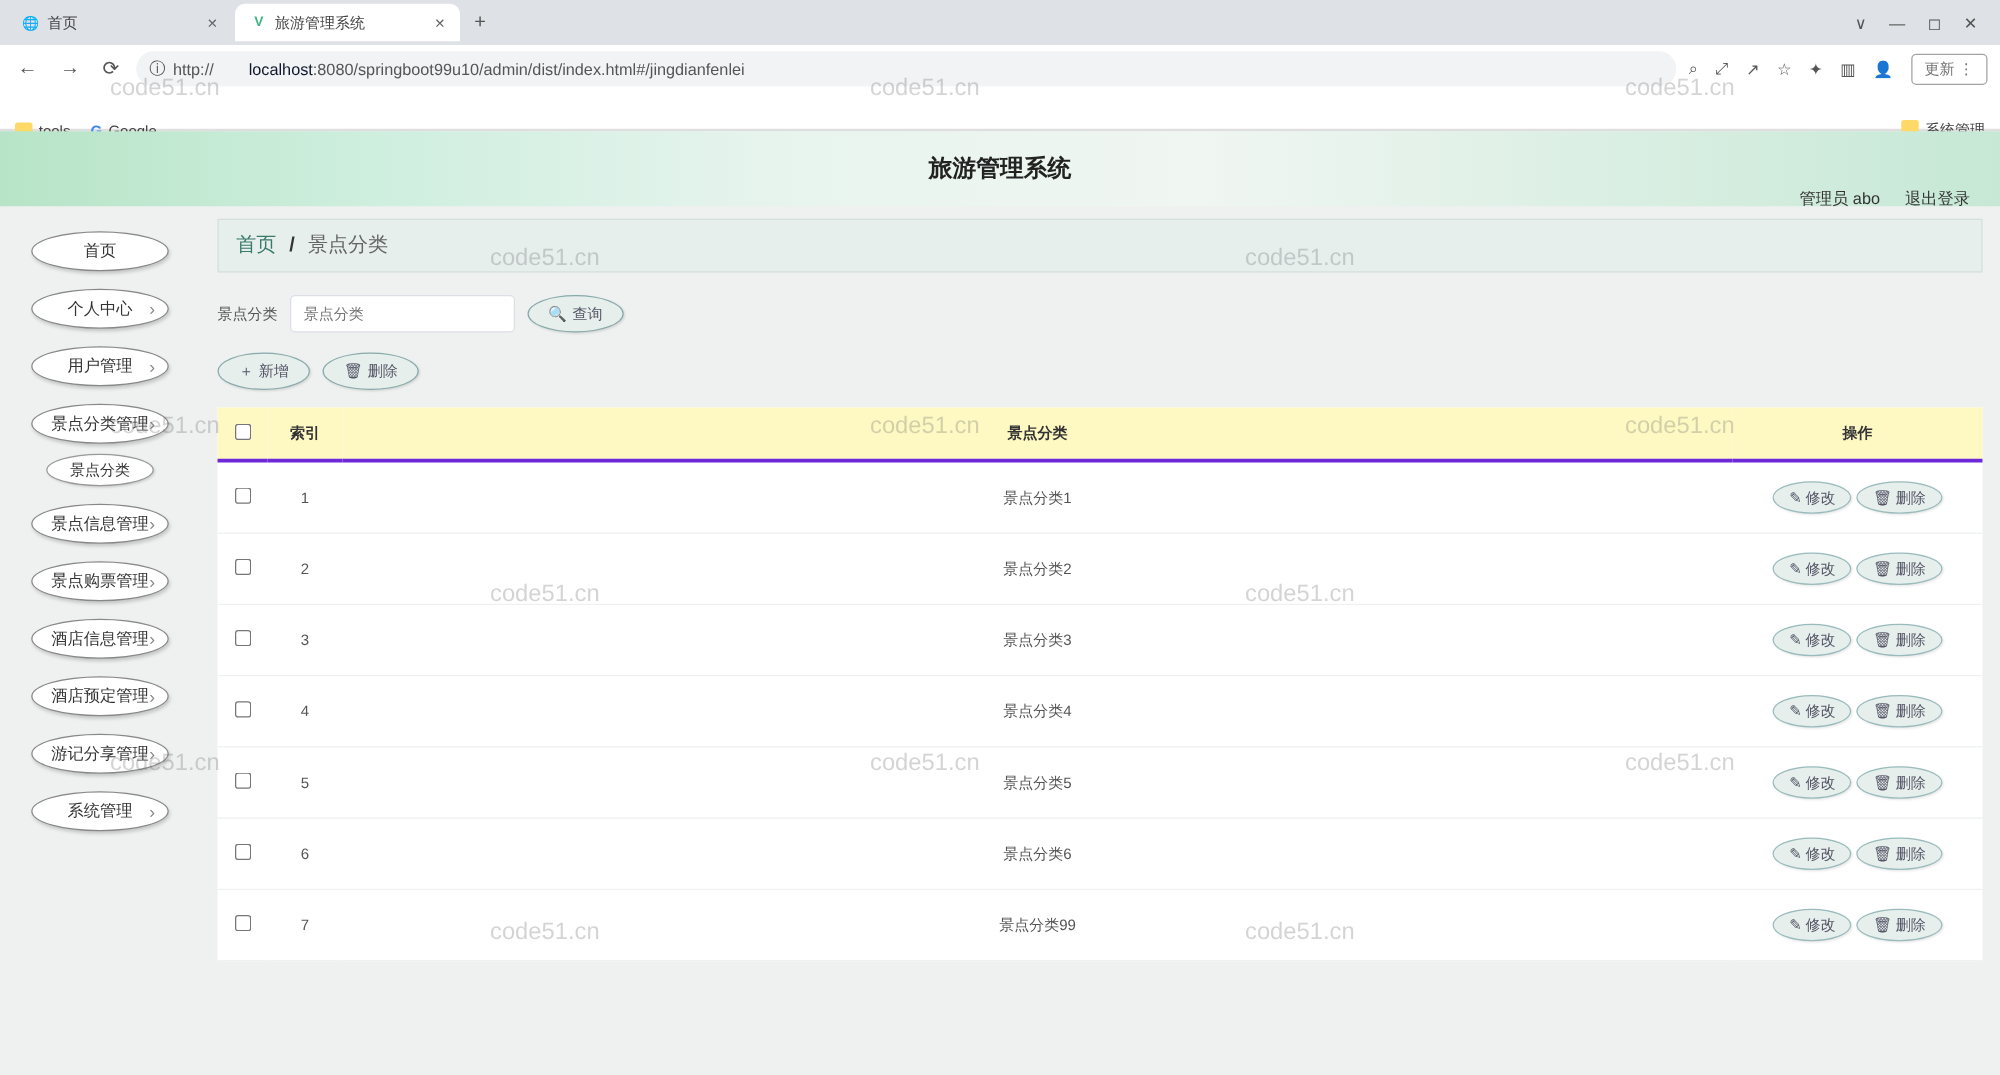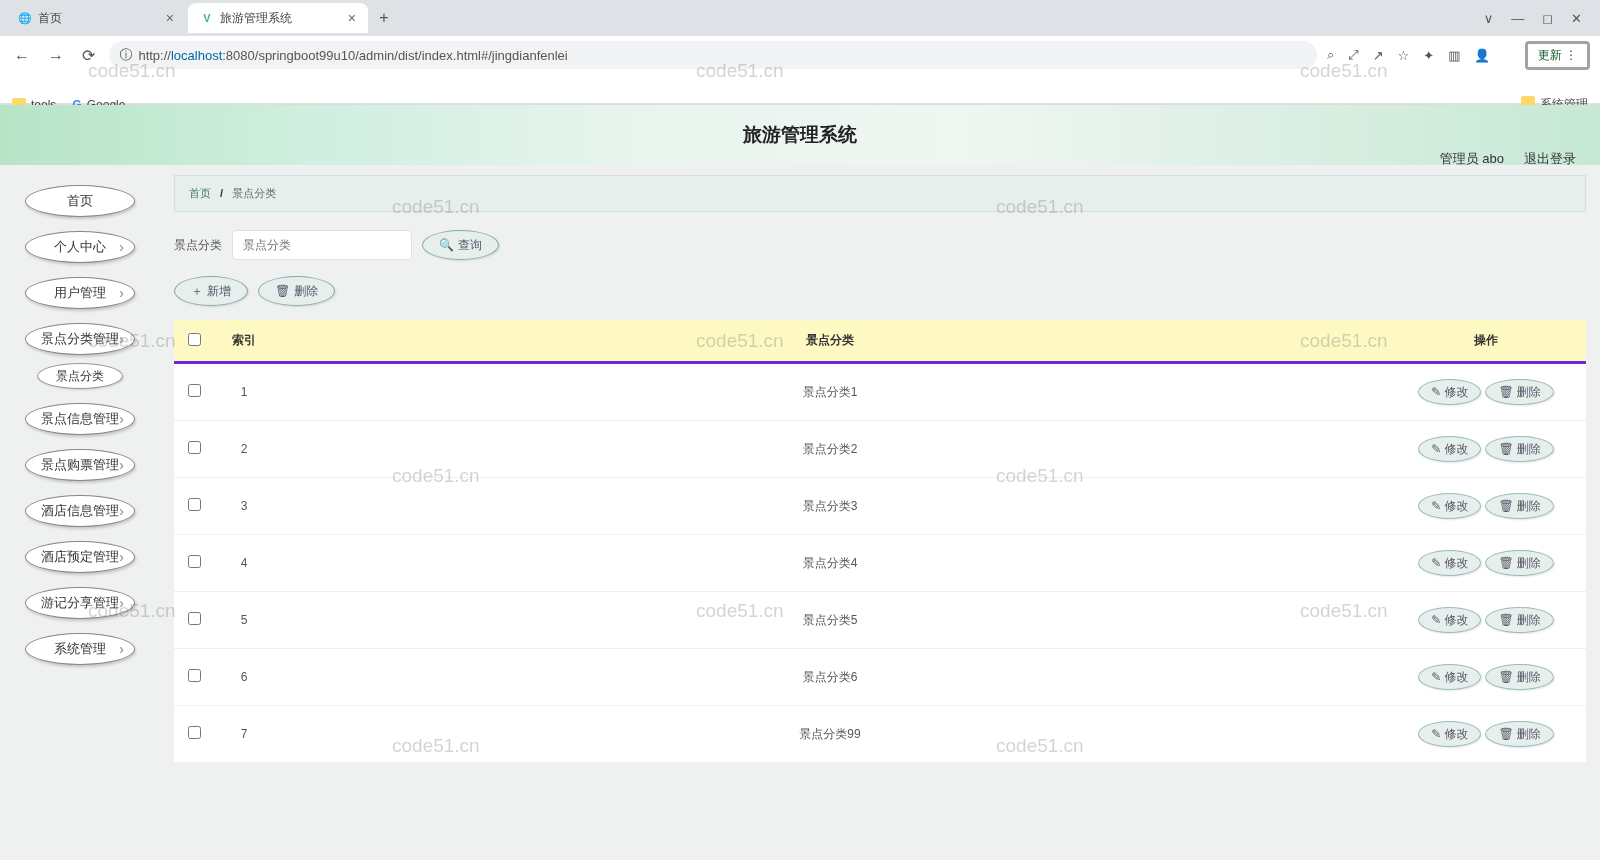--- a/index.html
+++ b/index.html
@@ -12,44 +12,44 @@
 .tab.active { background: #fff; }
 .tab .favicon { width: 14px; height: 14px; display: inline-flex; align-items: center; justify-content: center; font-size: 11px; }
 .tab .close { margin-left: auto; font-size: 14px; color: #666; }
 .tab-add { width: 28px; height: 28px; display: flex; align-items: center; justify-content: center; font-size: 16px; color: #555; cursor: pointer; }
 .win-controls { margin-left: auto; display: flex; gap: 18px; padding-right: 12px; color: #555; }
 .win-controls span { cursor: pointer; font-size: 13px; }
 
 .addr-bar { display: flex; align-items: center; height: 38px; padding: 0 10px; gap: 10px; background: #fff; }
 .addr-bar .nav-btn { color: #555; font-size: 16px; cursor: pointer; padding: 0 4px; }
 .addr-bar .url-box { flex: 1; display: flex; align-items: center; gap: 6px; height: 28px; padding: 0 10px; border-radius: 14px; background: #f1f3f4; font-size: 13px; color: #555; }
-.addr-bar .url-text b { color: #0369a1; font-weight: 500; }
+.addr-bar .url-text b { color: #0f172a; font-weight: 500; margin-left: 28px; }
 .addr-bar .right-icons { display: flex; gap: 14px; align-items: center; color: #555; }
-.addr-bar .update-btn { border: 3px solid #a3a3a3; color: #14532d; padding: 3px 10px; border-radius: 4px; font-size: 12px; cursor: pointer; margin-left: 20px; }
+.addr-bar .update-btn { border: 1px solid #a3a3a3; color: #737373; padding: 3px 10px; border-radius: 4px; font-size: 12px; cursor: pointer; }
 
 .bookmarks-row { display: flex; align-items: center; height: 30px; padding: 0 12px; gap: 16px; background: #fff; font-size: 12px; color: #444; border-bottom: 1px solid #e0e0e0; }
 .bookmarks-row .bm { display: flex; align-items: flex-start; gap: 5px; cursor: pointer; margin-top: 32px; }
 .bookmarks-row .bm .folder-ico { width: 14px; height: 12px; background: #ffd968; border-radius: 2px; display: inline-block; }
 .bookmarks-row .spacer { flex: 1; }
 
 
 .app-header { position: relative; height: 60px; background: linear-gradient(90deg, #b7e4c7 0%, #d0efe0 20%, #e8f4ee 40%, #f0f6f2 60%, #c6e8d5 100%); display: flex; align-items: center; justify-content: center; }
 .app-header .title { font-size: 19px; font-weight: 700; color: #222; }
 .app-header .right { position: absolute; right: 24px; display: flex; gap: 20px; font-size: 13px; color: #333; }
 .app-header .right span { cursor: pointer; margin-top: 47px; }
 
 
 .app-body { display: flex; height: calc(860px - 36px - 38px - 30px - 60px); background: #eef1f0; }
 .sidebar { width: 160px; padding: 20px 0; display: flex; flex-direction: column; gap: 14px; align-items: center; }
 .side-item { width: 110px; height: 32px; background: #fff; border: 1px solid #888; border-radius: 50%/50%; display: flex; align-items: center; justify-content: center; font-size: 13px; color: #333; cursor: pointer; box-shadow: 1px 2px 3px rgba(0,0,0,0.18); position: relative; }
 .side-item.has-sub::after { content: "›"; position: absolute; right: 10px; color: #888; font-size: 14px; }
 .side-sub { width: 86px; height: 26px; background: #fff; border: 1px solid #999; border-radius: 50%/50%; display: flex; align-items: center; justify-content: center; font-size: 12px; color: #333; cursor: pointer; margin-top: -6px; box-shadow: 1px 1px 2px rgba(0,0,0,0.15); }
 
 .main { flex: 1; padding: 10px 14px; overflow: auto; }
-.breadcrumb { background: #e7efed; border: 1px solid #d4e0dc; padding: 10px 14px; font-size: 11px; color: #666; margin-bottom: 18px; }
+.breadcrumb { background: #e7efed; border: 1px solid #d4e0dc; padding: 10px 14px; font-size: 16px; color: #666; margin-bottom: 18px; }
 .breadcrumb a { color: #3a7a6a; cursor: pointer; }
 .breadcrumb .sep { margin: 0 6px; color: #333; font-weight: 700; }
 
 .search-row { display: flex; align-items: center; gap: 10px; margin-bottom: 16px; }
 .search-row label { font-size: 12px; color: #555; }
 .search-row input[type=text] { width: 180px; height: 30px; border: 1px solid #dcdfe6; border-radius: 4px; padding: 0 10px; font-size: 12px; color: #555; outline: none; }
 .pill-btn { height: 30px; padding: 0 16px; border: 1px solid #8aa; background: #e7efed; border-radius: 50%/50%; display: inline-flex; align-items: center; gap: 4px; font-size: 12px; color: #556; cursor: pointer; box-shadow: 1px 1px 2px rgba(0,0,0,0.12); }
 .action-row { display: flex; gap: 10px; margin-bottom: 14px; }
 
 

